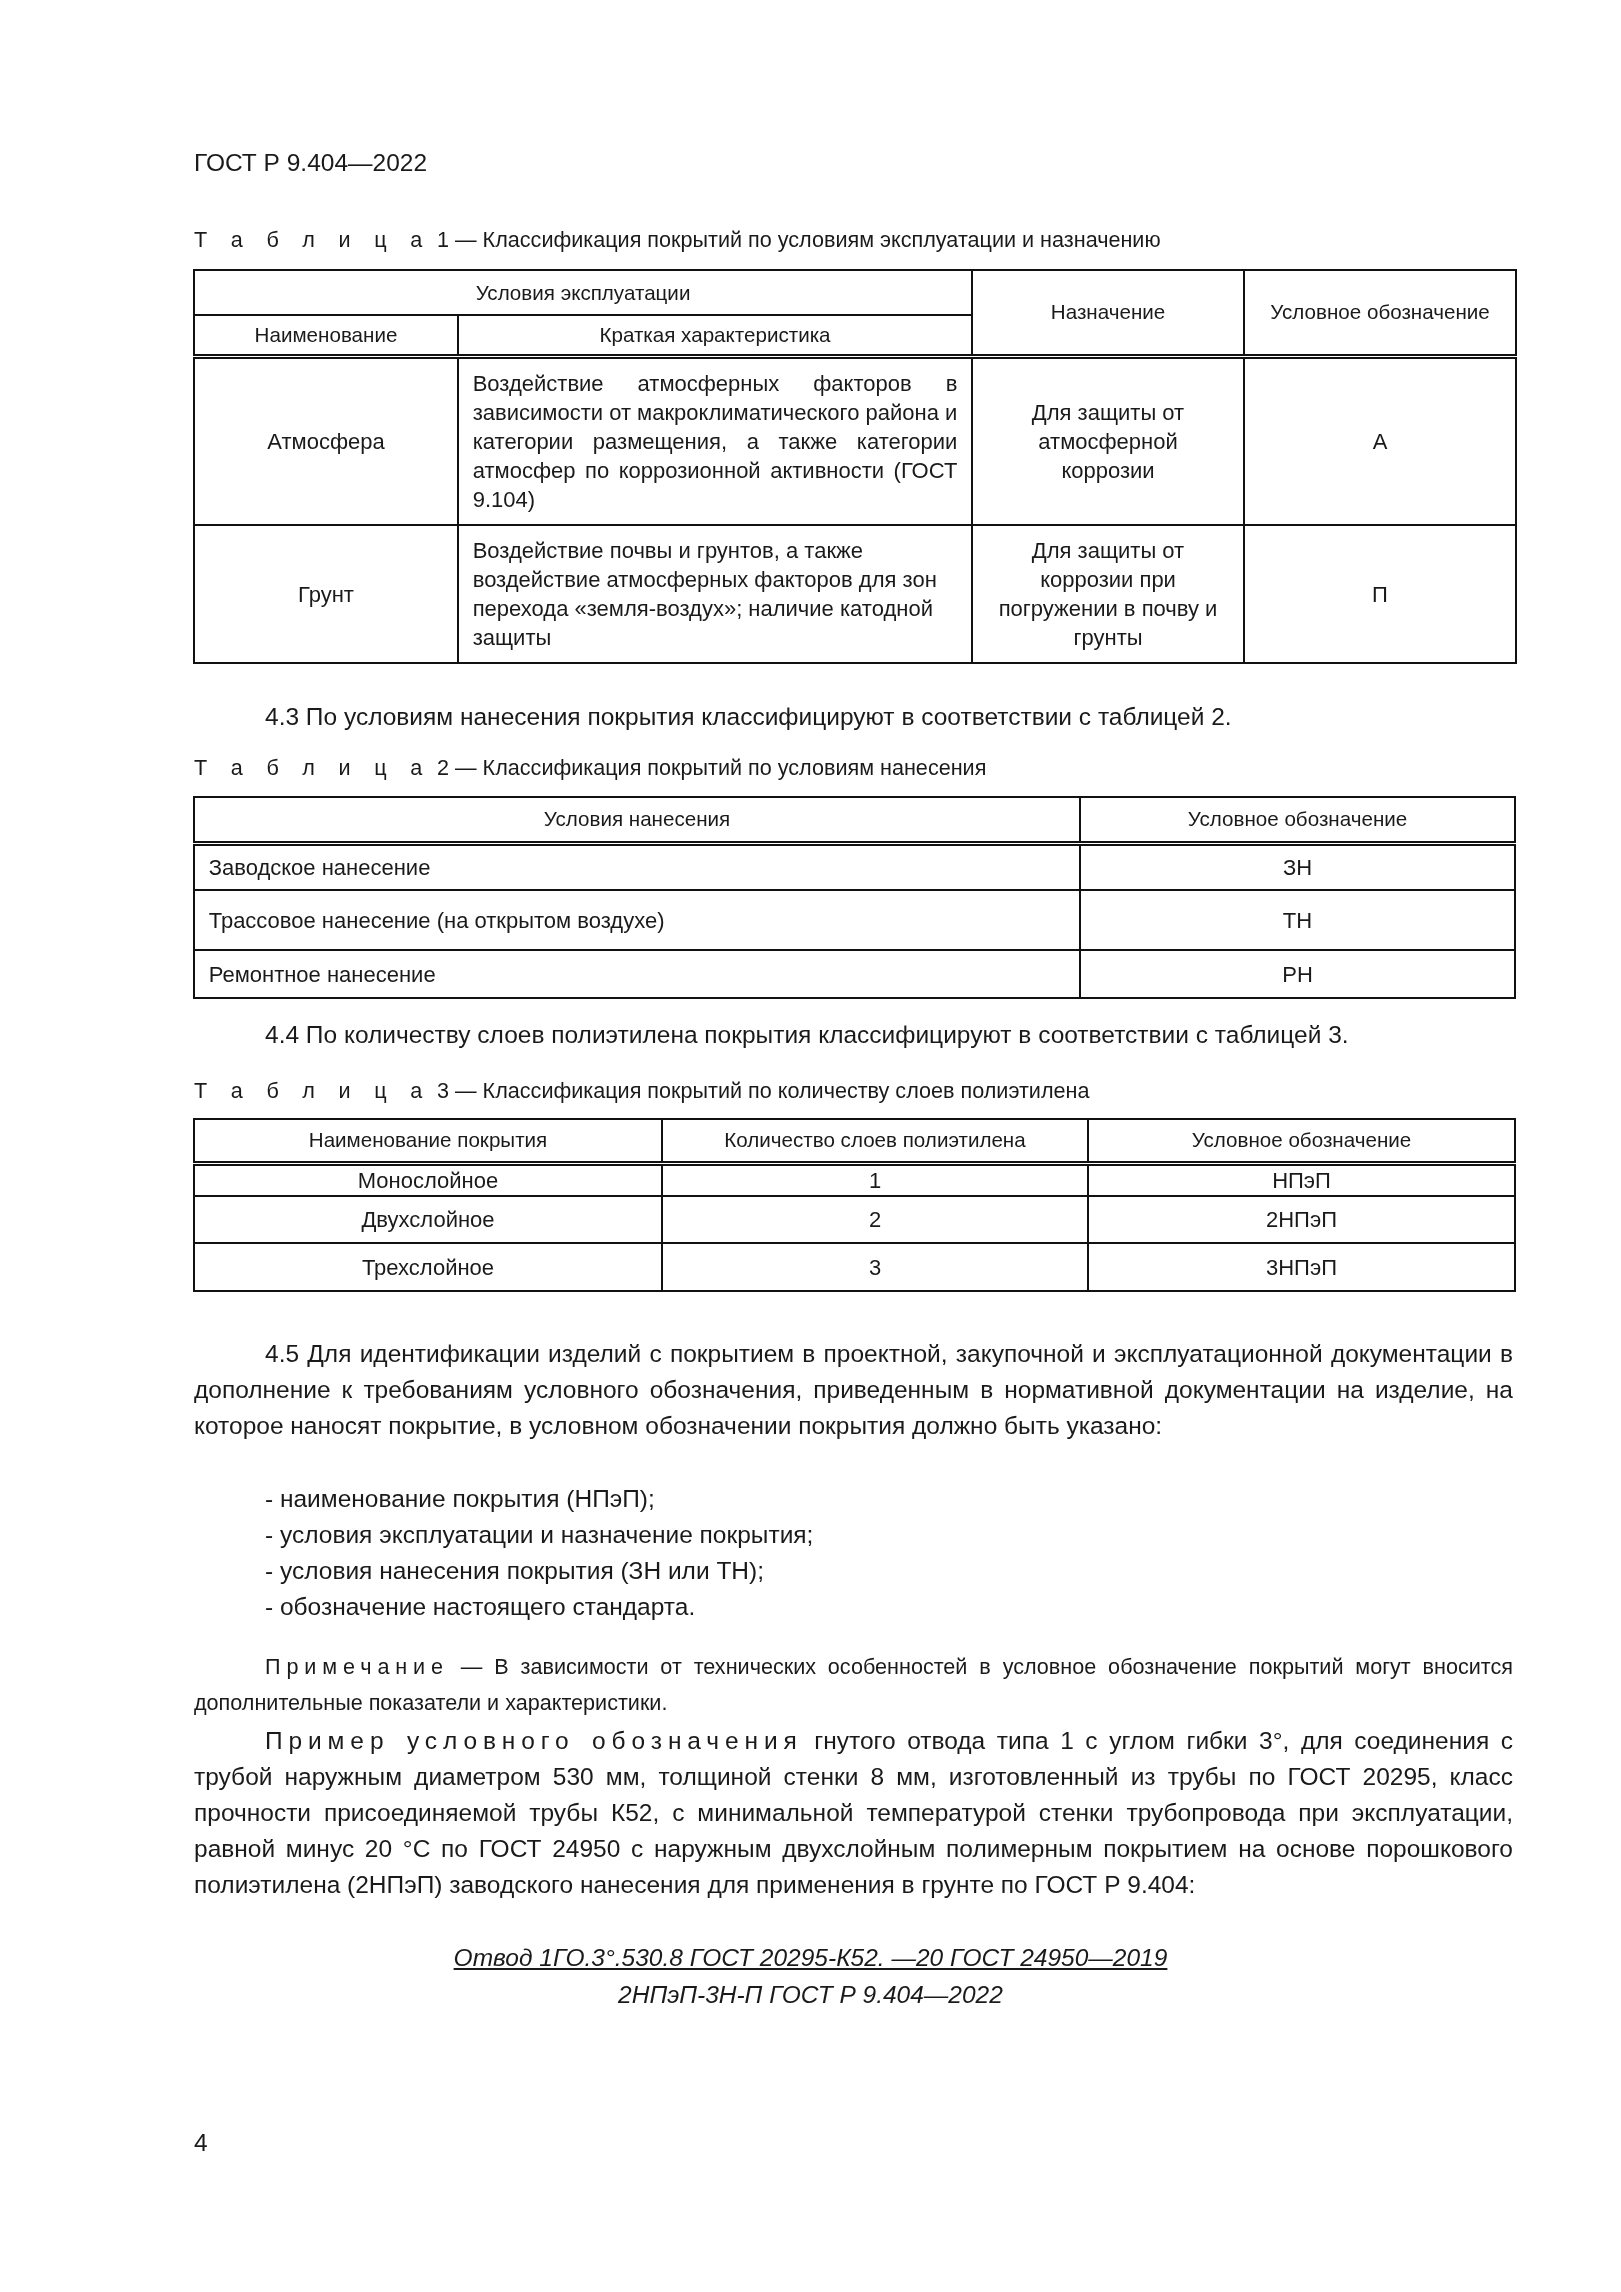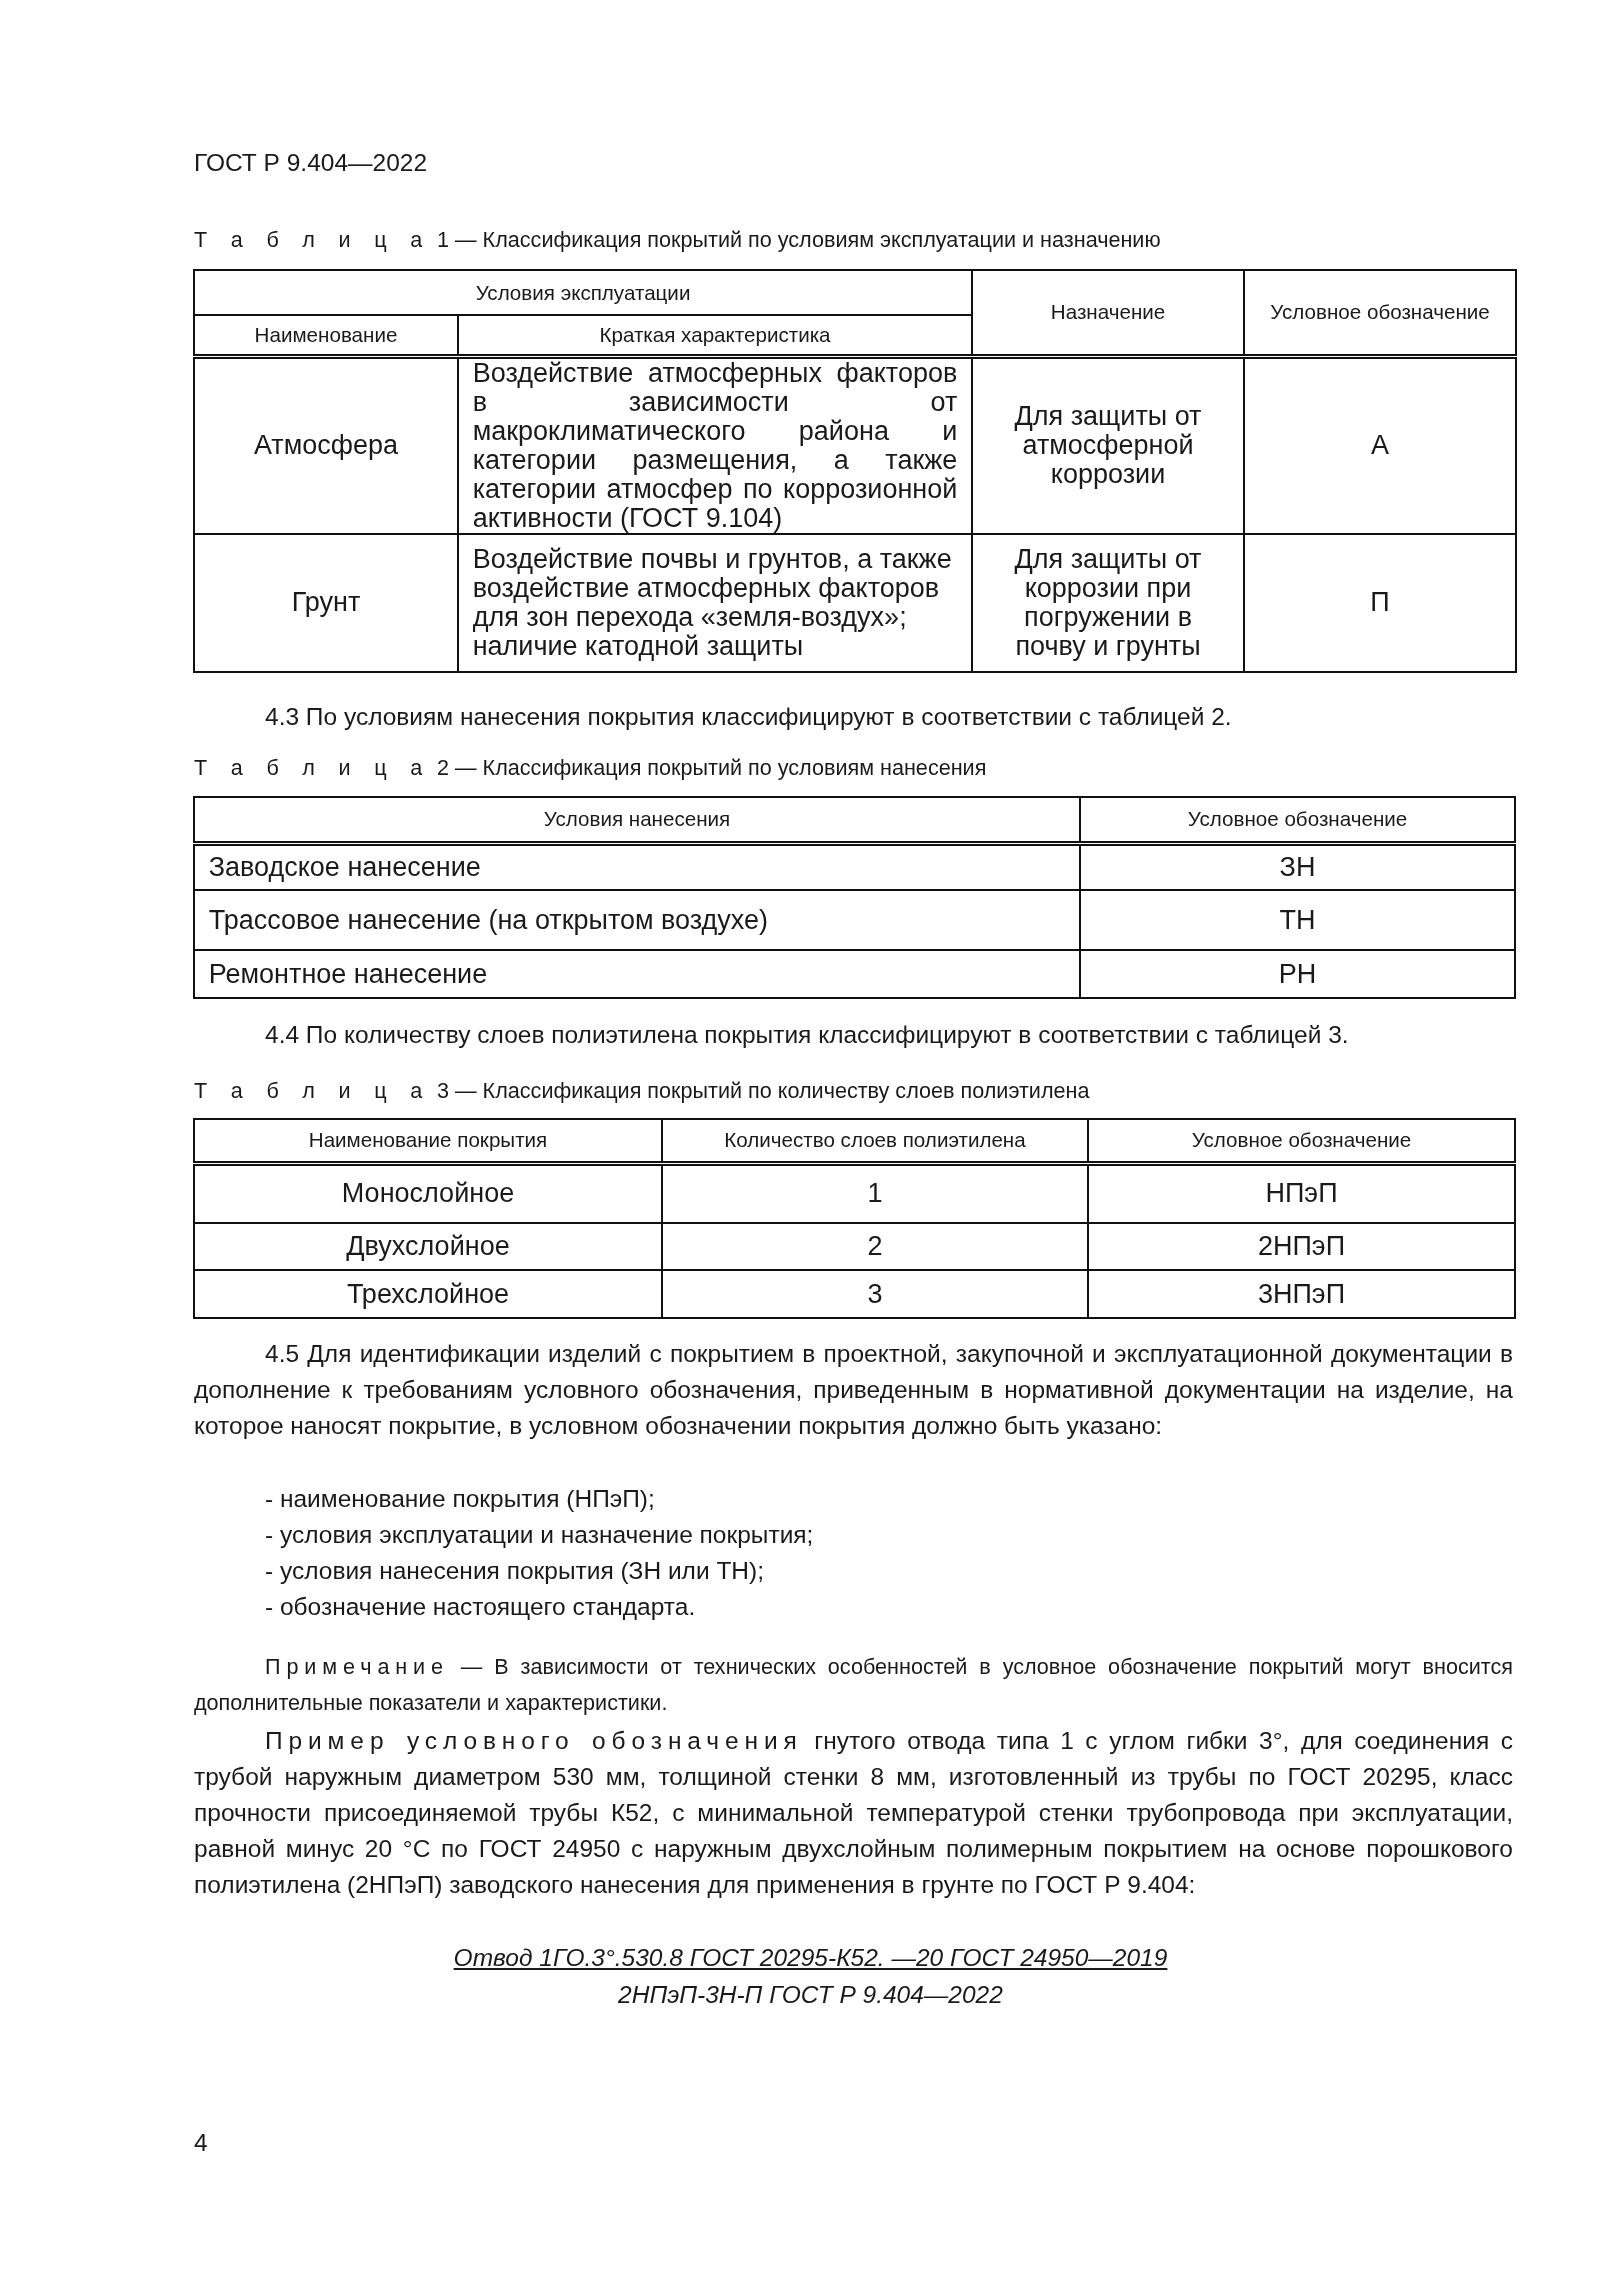--- a/index.html
+++ b/index.html
@@ -13,21 +13,21 @@
     .para { left: 194px; width: 1319px; font-size: 24.5px; line-height: 36px; text-align: justify; }
     .para.indent { text-indent: 71px; }
     .list { left: 265px; font-size: 24.5px; line-height: 36px; }
     .note { left: 194px; width: 1319px; font-size: 21.6px; line-height: 36px; text-align: justify; text-indent: 71px; }
     .note .sp, .example .sp { letter-spacing: 5.9px; }
     .spaced-label { letter-spacing: 8.8px; }
 
     table.gost { position: absolute; border-collapse: collapse; table-layout: fixed; }
     table.gost td, table.gost th { border: 2px solid #111; padding: 0 13.7px; font-weight: normal; vertical-align: middle; }
     table.gost th { font-size: 20.6px; text-align: center; }
-    table.gost td { font-size: 27px; line-height: 29px; margin-left: 16px; }
+    table.gost td { font-size: 22px; line-height: 29px; margin-left: 16px; }
     table.gost tr.head-last th { border-bottom: 5.9px double #111; }
     .c { text-align: center; }
     .l { text-align: left; }
     .j { text-align: justify; }
 
     .designation { left: 0; width: 1621px; text-align: center; font-size: 24.5px; font-style: italic; line-height: 37px; }
     .designation .u { text-decoration: underline; }
     .page-num { left: 194px; top: 2129px; font-size: 24.5px; }
   </style>
 </head>
@@ -116,21 +116,21 @@
       <col style="width:468px">
       <col style="width:426px">
       <col style="width:427px">
     </colgroup>
   <tbody>
       <tr class="head-last" style="height:44px;margin-left:28px;">
     <th>Наименование покрытия</th>
     <th>Количество слоев полиэтилена</th>
     <th>Условное обозначение</th>
   </tr>
-  <tr style="height:60px;">
+  <tr style="height:33px;">
     <td class="c">Монослойное</td>
     <td class="c">1</td>
     <td class="c">НПэП</td>
   </tr>
   <tr style="height:47px;">
     <td class="c">Двухслойное</td>
     <td class="c">2</td>
     <td class="c">2НПэП</td>
   </tr>
   <tr style="height:48px;">

